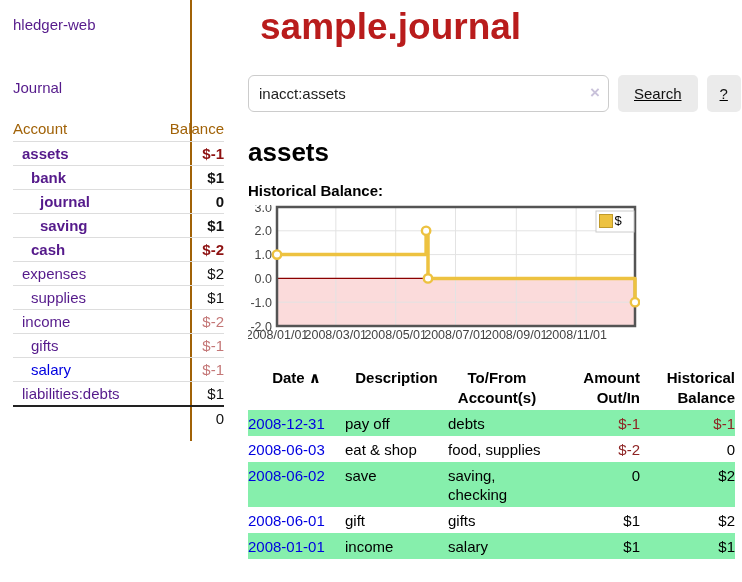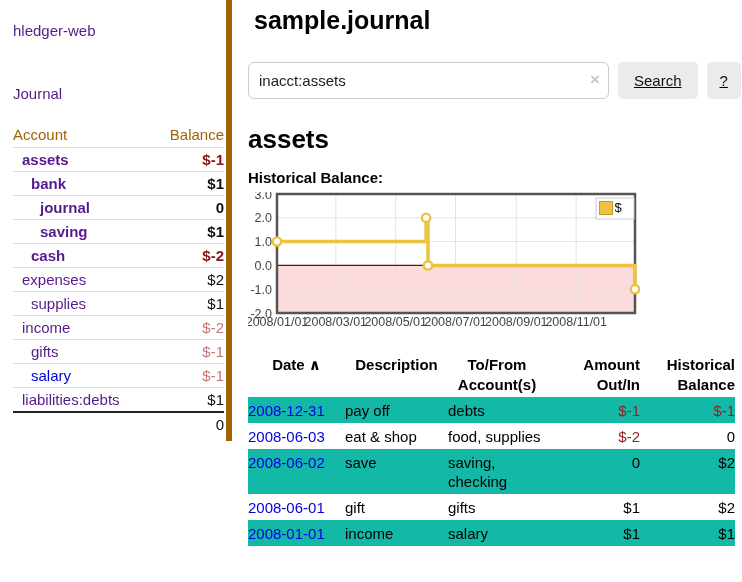--- a/index.html
+++ b/index.html
@@ -2,57 +2,57 @@
 <html><head>
 <meta charset="utf-8">
 <style>
   html,body{margin:0;padding:0;}
   body{
     width:742px;height:582px;overflow:hidden;background:#fff;color:#000;
     font-family:"Liberation Sans","DejaVu Sans",sans-serif;position:relative;
   }
   a{cursor:pointer;}
   
-  .sidebar{position:absolute;left:0;top:0;width:232px;height:441px;
-    border-right:6px solid #a16207;box-sizing:border-box;padding-top:22px;}
+  .sidebar{position:absolute;left:0;top:0;width:192px;height:441px;
+    border-right:2px solid #a16207;box-sizing:border-box;padding-top:16px;}
   .app-title{display:block;margin-left:13px;font-size:15px;color:#551a8b;text-decoration:none;}
   .journal-link{display:block;margin:46px 0 0 13px;font-size:15px;color:#551a8b;text-decoration:none;}
   .acct-table{margin:21px 8px 0 13px;width:211px;border-collapse:collapse;font-size:15px;}
   .acct-table th{font-weight:normal;text-align:left;padding:3px 0 4px;color:#a16207;}
   .acct-table th.bal{text-align:right;}
   .acct-table td{border-top:1px solid #ddd;padding:3px 0;}
   .acct-link{color:#551a8b;text-decoration:none;}
   .acct-link.blue{color:#0000e0;}
   .bal-cell{text-align:right;color:#111;}
   .bold{font-weight:bold;}
   .neg-strong{color:#8e1212;}
   .neg-soft{color:#c47777;}
   .total-row td{border-top:2px solid #222;}
   
   .main{position:absolute;left:248px;top:0;width:488px;}
-  .page-title{margin:6px 6px 0;font-size:25px;font-weight:bold;color:#000000;}
+  .page-title{margin:6px 12px 0;font-size:37px;font-weight:bold;color:#b91c1c;}
   .search-form{display:flex;margin-top:27px;gap:9px;text-decoration:underline;}
   .search-wrap{position:relative;}
   .search-input{width:361px;height:37px;box-sizing:border-box;border:1px solid #ccc;
     border-radius:6px;padding:0 28px 0 10px;font-size:15px;font-family:inherit;color:#222;outline:none;}
   .clear-icon{position:absolute;right:9px;top:8px;color:#c9c2da;font-size:17px;font-weight:bold;line-height:20px;}
   .btn{background:#ebebeb;border:none;border-radius:5px;font-size:15px;font-family:inherit;
     color:#111;padding:0 16px;height:37px;}
   .btn.help{padding:0 13px;}
   .account-heading{margin:25px 0 0;font-size:26px;font-weight:bold;}
   .chart-label{margin:14px 0 0;font-size:15px;font-weight:bold;}
   .chart{margin-top:6px;display:block;}
   
   .register{margin-top:21px;border-collapse:collapse;table-layout:fixed;width:487px;font-size:15px;}
   .register th{text-align:center;vertical-align:top;padding:2px 0;line-height:20px;font-weight:bold;}
   .register th.num{text-align:right;}
   .register td{vertical-align:top;padding:4px 0 3px;line-height:19px;}
   .register td.num{text-align:right;}
   .register td.accounts, .register th.accounts{padding-right:14px;}
-  .register tr.striped{background:#14b8a6;}
+  .register tr.striped{background:#86efac;}
   .date-link{color:#0000e0;text-decoration:none;}
   td.neg{color:#8e2424;}
   .sort-caret{margin-left:4px;font-weight:bold;}
 </style>
 </head>
 <body>
 
 <div class="sidebar">
   <a class="app-title">hledger-web</a>
   <a class="journal-link">Journal</a>

